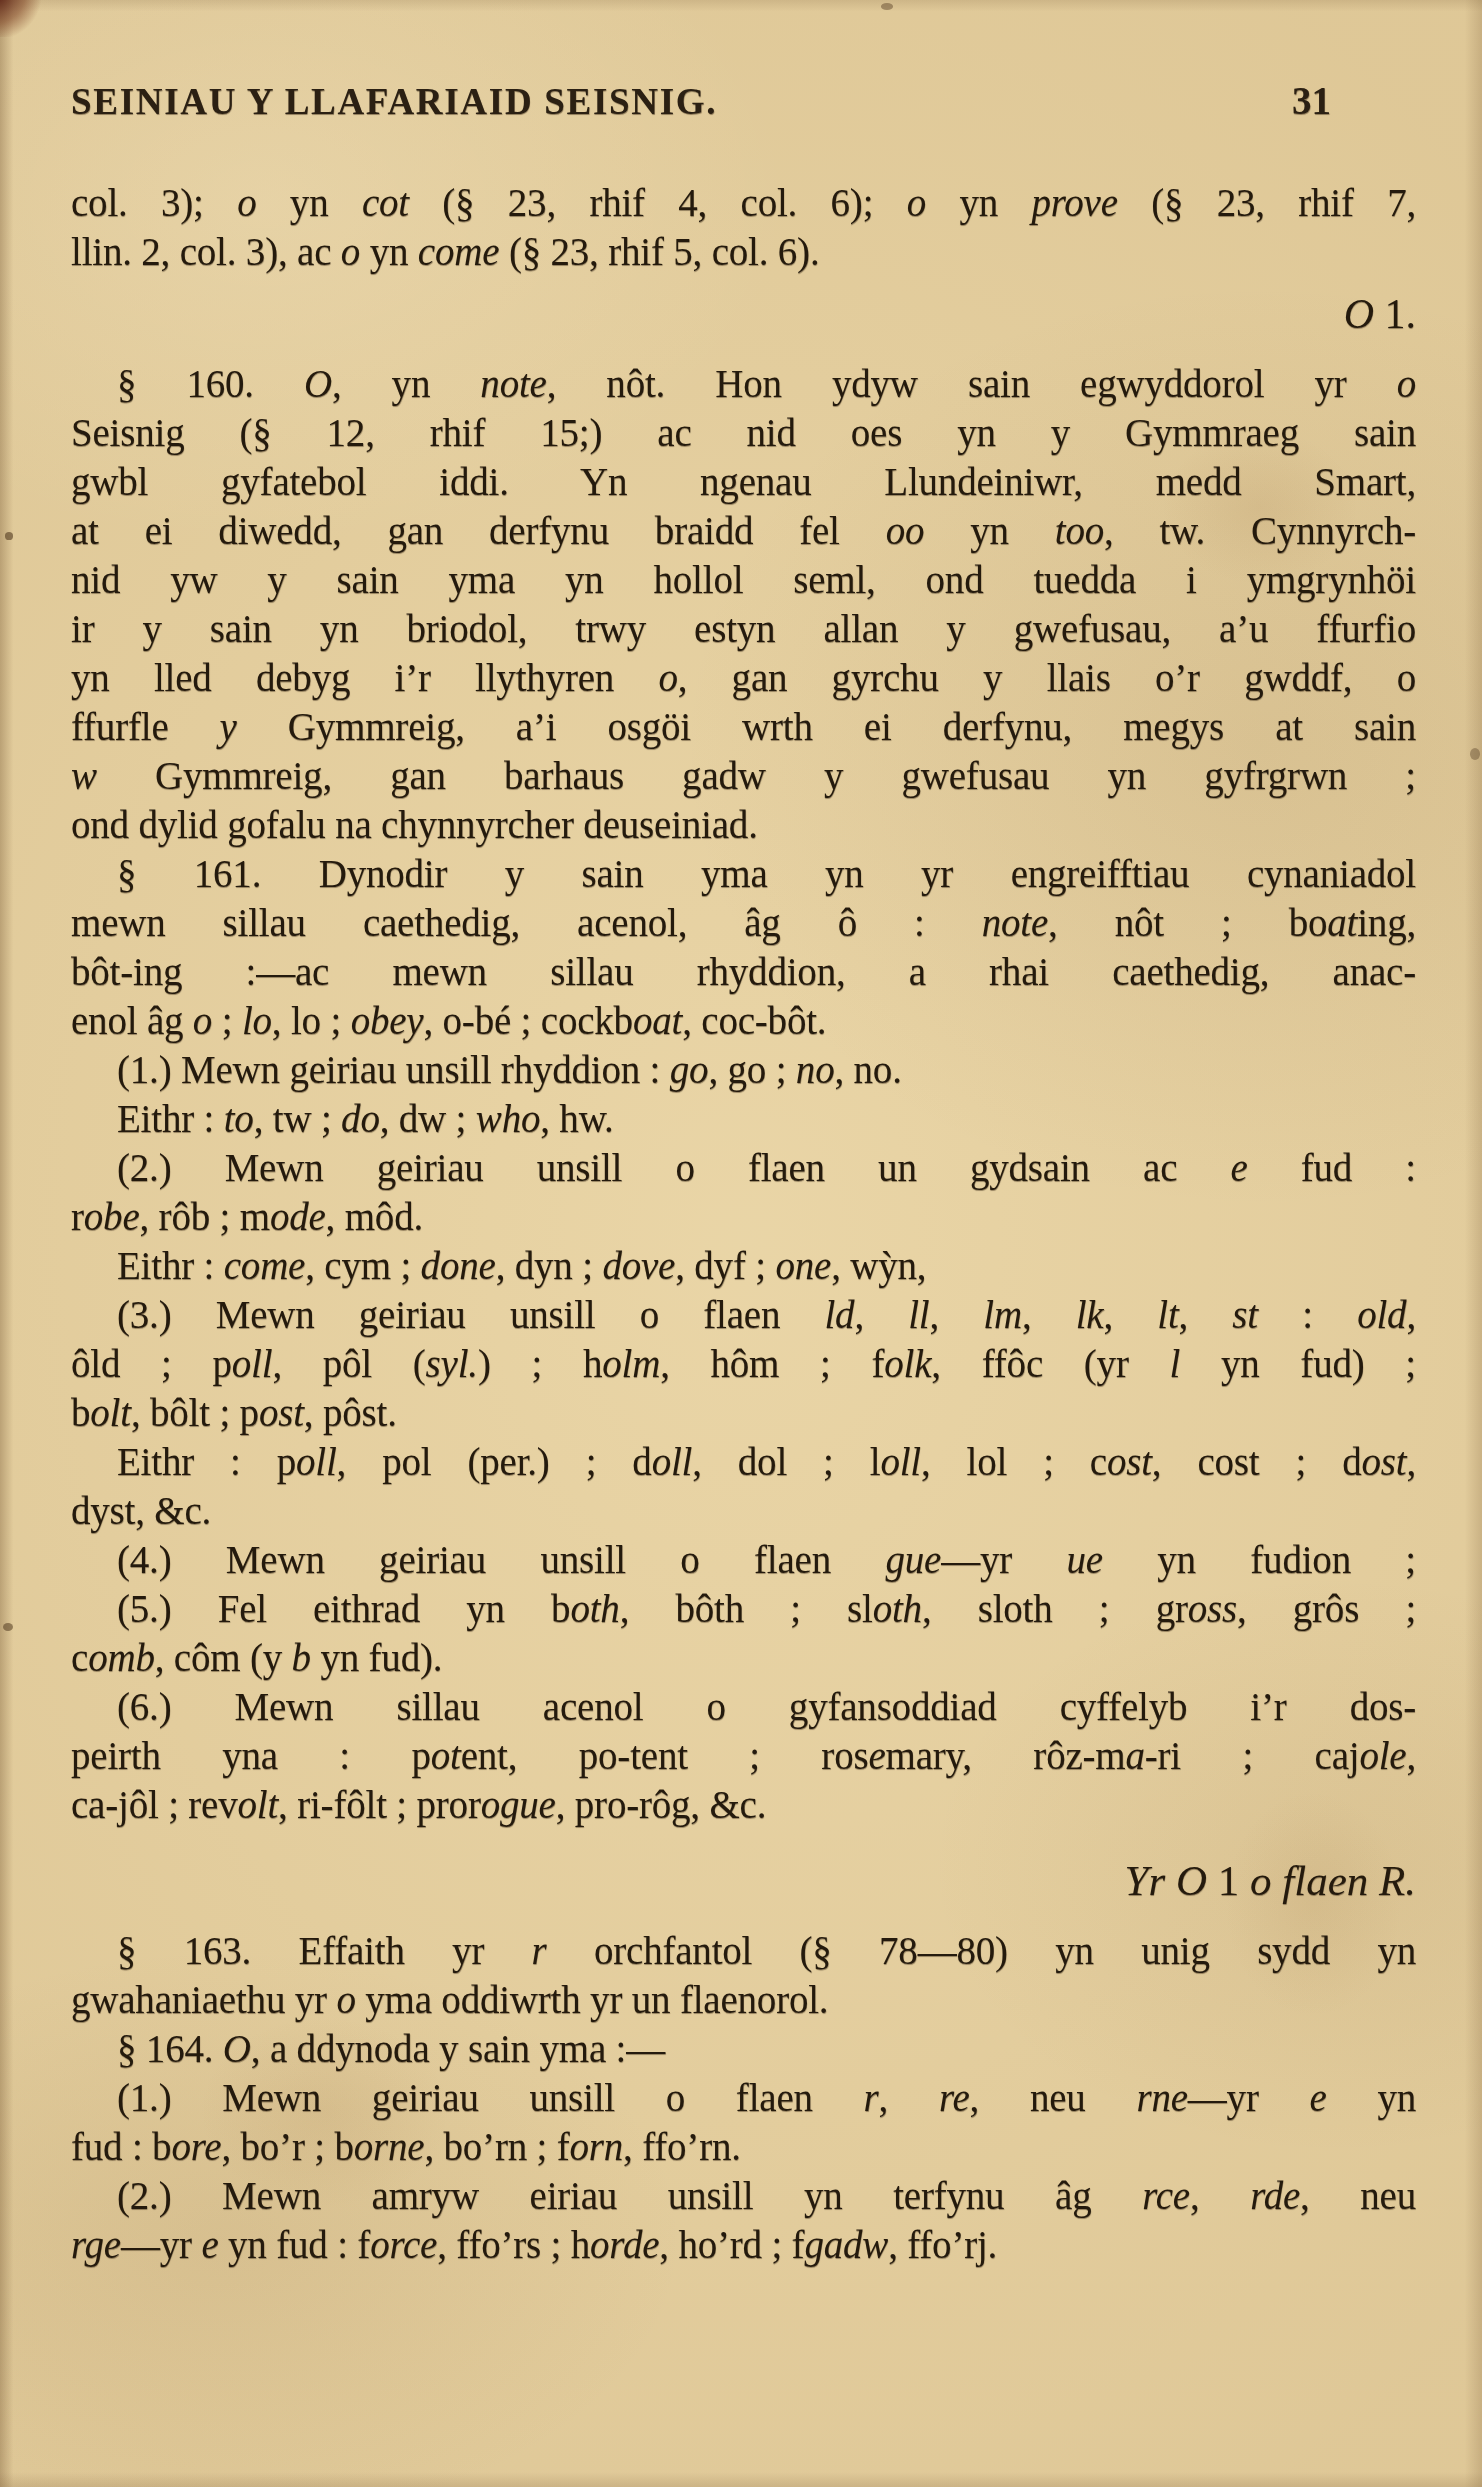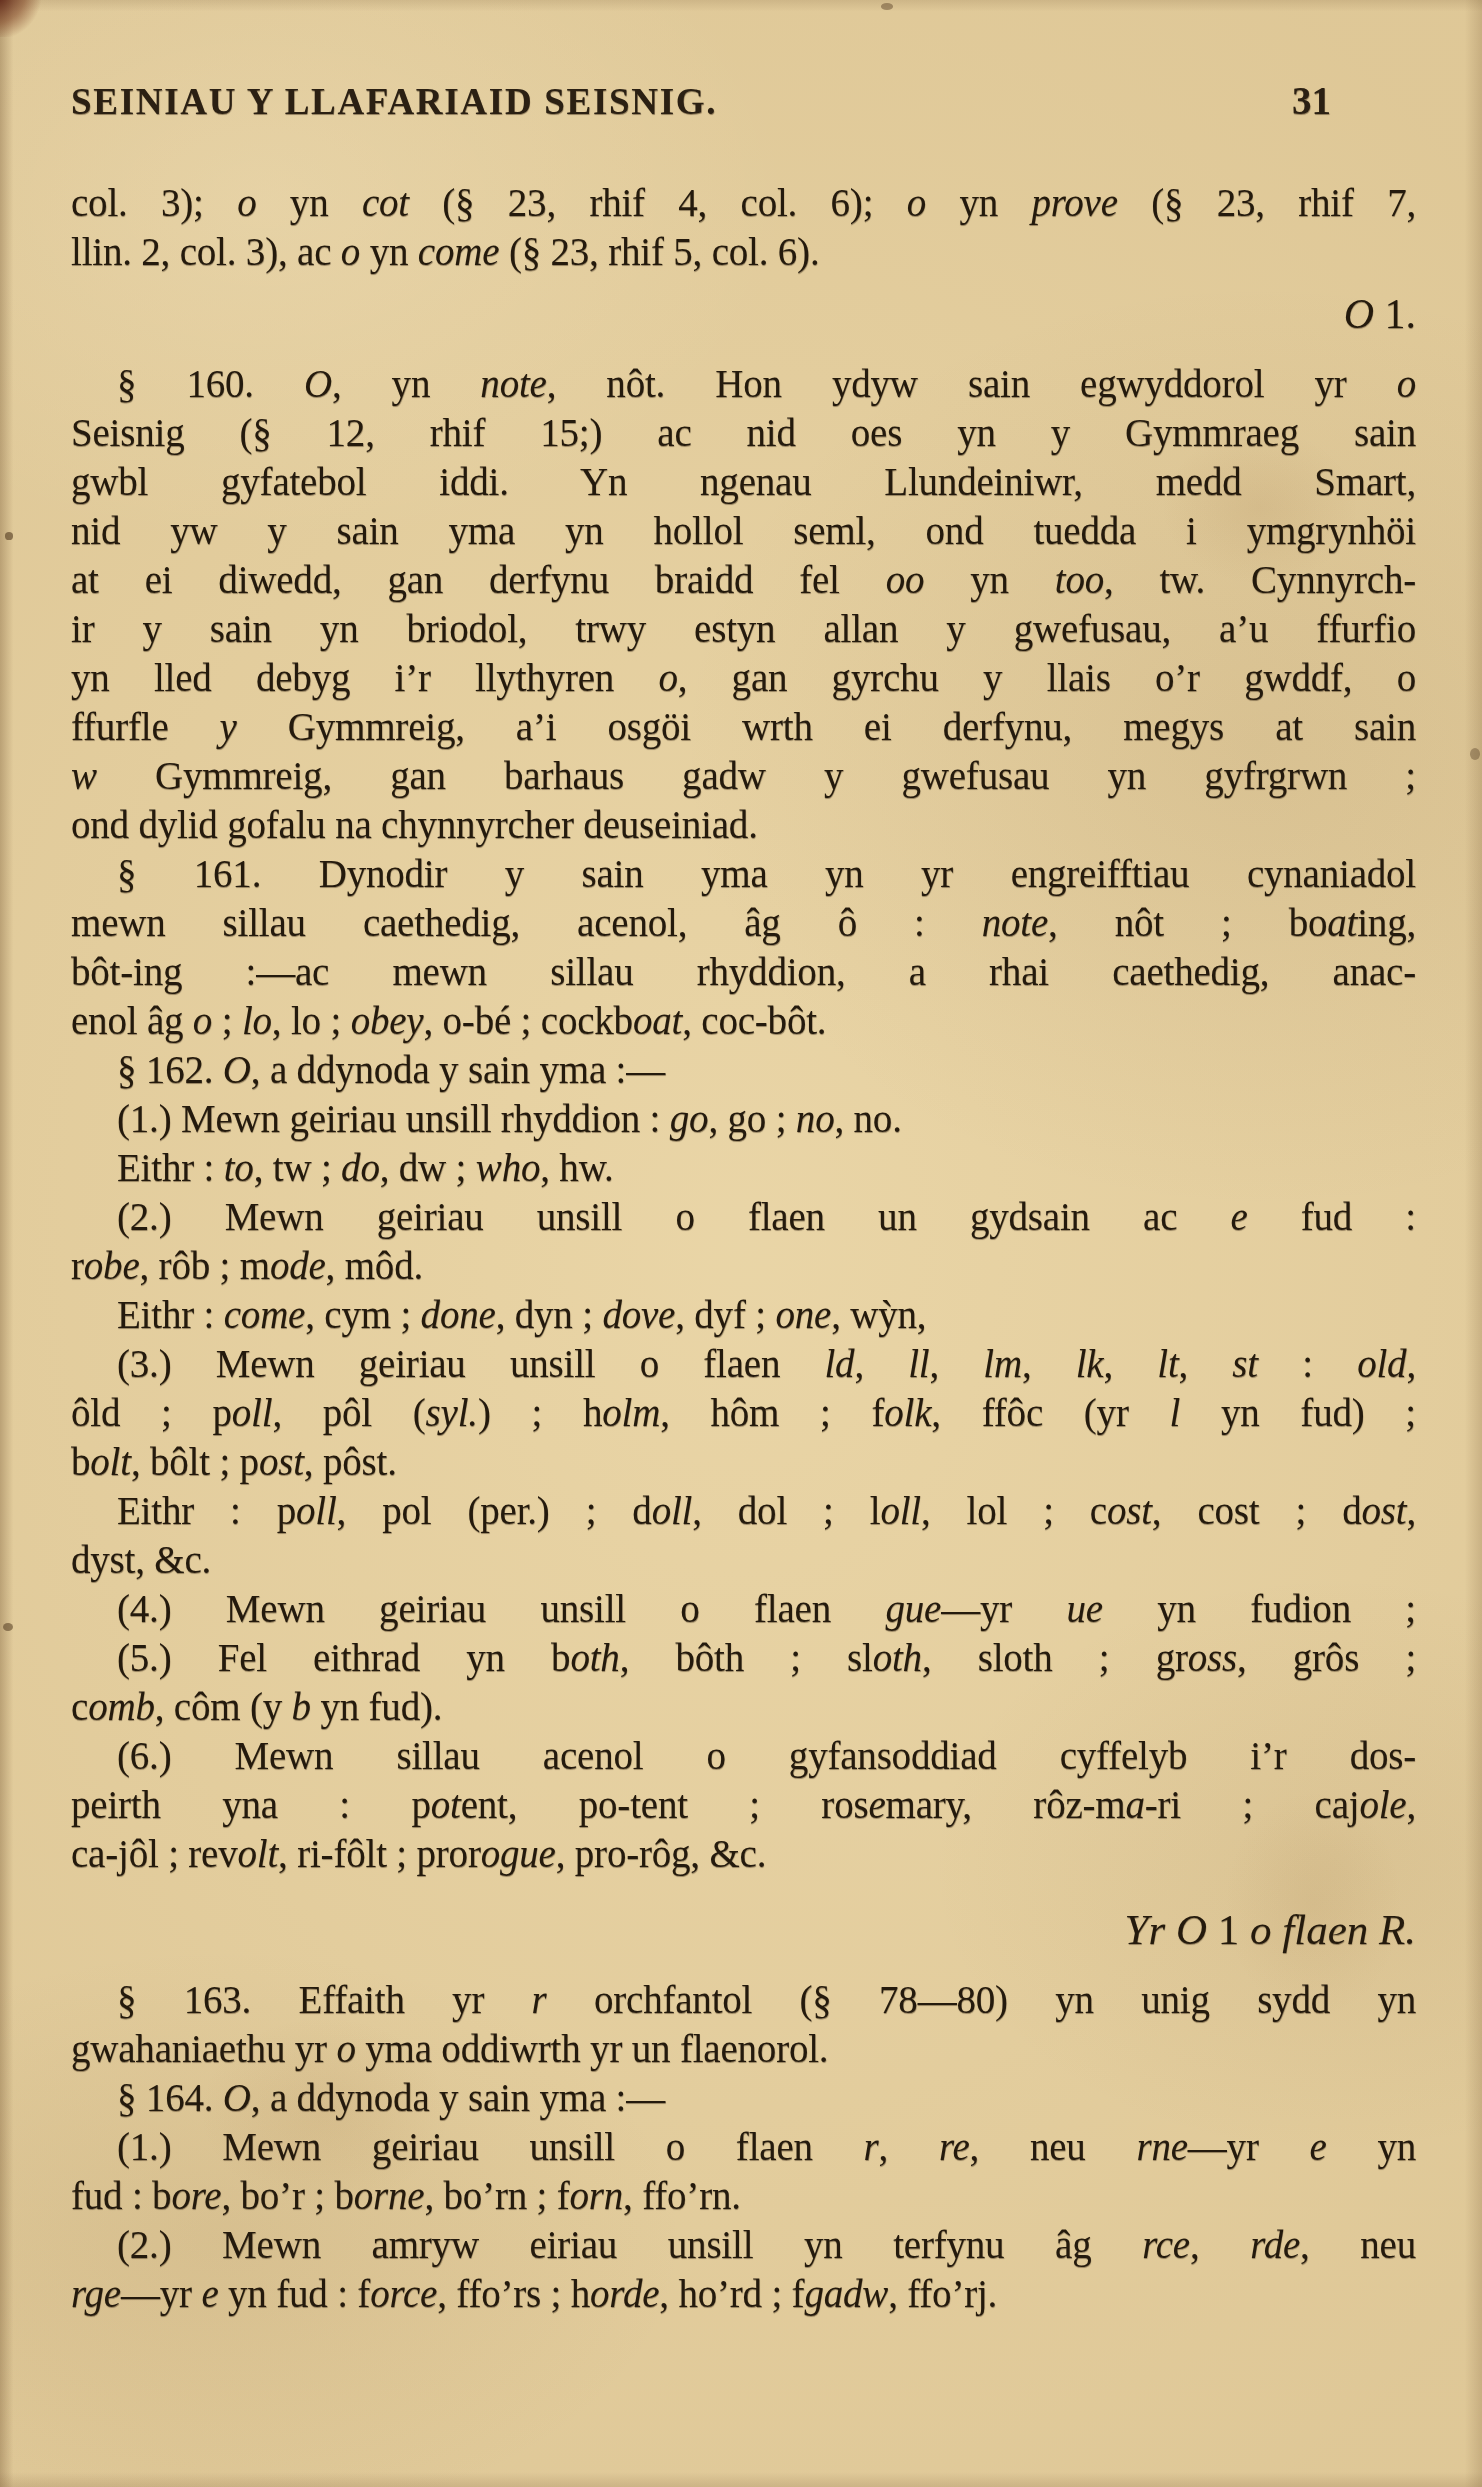--- a/index.html
+++ b/index.html
@@ -74,36 +74,35 @@
   <div class="text-body">
       <div class="para">
         <div class="line j">col. 3); <i>o</i> yn <i>cot</i> (§ 23, rhif 4, col. 6); <i>o</i> yn <i>prove</i> (§ 23, rhif 7,</div>
         <div class="line">llin. 2, col. 3), ac <i>o</i> yn <i>come</i> (§ 23, rhif 5, col. 6).</div>
       </div>
       <div class="heading"><i>O</i> 1.</div>
       <div class="para">
         <div class="line j i">§ 160. <i>O</i>, yn <i>note</i>, nôt.  Hon ydyw sain egwyddorol yr <i>o</i></div>
         <div class="line j">Seisnig (§ 12, rhif 15;) ac nid oes yn y Gymmraeg sain</div>
         <div class="line j">gwbl gyfatebol iddi.  Yn ngenau Llundeiniwr, medd Smart,</div>
+        <div class="line j">at ei diwedd, gan derfynu braidd fel <i>oo</i> yn <i>too</i>, tw.  Cynnyrch-</div>
         <div class="line j">nid yw y sain yma yn hollol seml, ond tuedda i ymgrynhöi</div>
-        <div class="line j">at ei diwedd, gan derfynu braidd fel <i>oo</i> yn <i>too</i>, tw.  Cynnyrch-</div>
         <div class="line j">ir y sain yn briodol, trwy estyn allan y gwefusau, a’u ffurfio</div>
         <div class="line j">yn lled debyg i’r llythyren <i>o</i>, gan gyrchu y llais o’r gwddf, o</div>
         <div class="line j">ffurfle <i>y</i> Gymmreig, a’i osgöi wrth ei derfynu, megys at sain</div>
         <div class="line j"><i>w</i> Gymmreig, gan barhaus gadw y gwefusau yn gyfrgrwn ;</div>
         <div class="line">ond dylid gofalu na chynnyrcher deuseiniad.</div>
       </div>
       <div class="para">
         <div class="line j i">§ 161. Dynodir y sain yma yn yr engreifftiau cynaniadol</div>
         <div class="line j">mewn sillau caethedig, acenol, âg ô : <i>note</i>, nôt ; bo<i>at</i>ing,</div>
         <div class="line j">bôt-ing :—ac mewn sillau rhyddion, a rhai caethedig, anac-</div>
         <div class="line">enol âg <i>o</i> ; <i>lo</i>, lo ; <i>obey</i>, o-bé ; cockb<i>oat</i>, coc-bôt.</div>
       </div>
       <div class="para">
-        <div class="line i">§ 162. <i>O</i>, a ddynoda y sain yma :—</div>
         <div class="line i">(1.) Mewn geiriau unsill rhyddion : <i>go</i>, go ; <i>no</i>, no.</div>
         <div class="line i">Eithr : <i>to</i>, tw ; <i>do</i>, dw ; <i>who</i>, hw.</div>
         <div class="line j i">(2.) Mewn geiriau unsill o flaen un gydsain ac <i>e</i> fud :</div>
         <div class="line">r<i>obe</i>, rôb ; m<i>ode</i>, môd.</div>
         <div class="line i">Eithr : <i>come</i>, cym ; <i>done</i>, dyn ; <i>dove</i>, dyf ; <i>one</i>, wỳn,</div>
         <div class="line j i">(3.) Mewn geiriau unsill o flaen <i>ld</i>, <i>ll</i>, <i>lm</i>, <i>lk</i>, <i>lt</i>, <i>st</i> : <i>old</i>,</div>
         <div class="line j">ôld ; p<i>oll</i>, pôl (<i>syl.</i>) ; h<i>olm</i>, hôm ; f<i>olk</i>, ffôc (yr <i>l</i> yn fud) ;</div>
         <div class="line">b<i>olt</i>, bôlt ; p<i>ost</i>, pôst.</div>
         <div class="line j i">Eithr : p<i>oll</i>, pol (per.) ; d<i>oll</i>, dol ; l<i>oll</i>, lol ; c<i>ost</i>, cost ; d<i>ost</i>,</div>
         <div class="line">dyst, &amp;c.</div>

